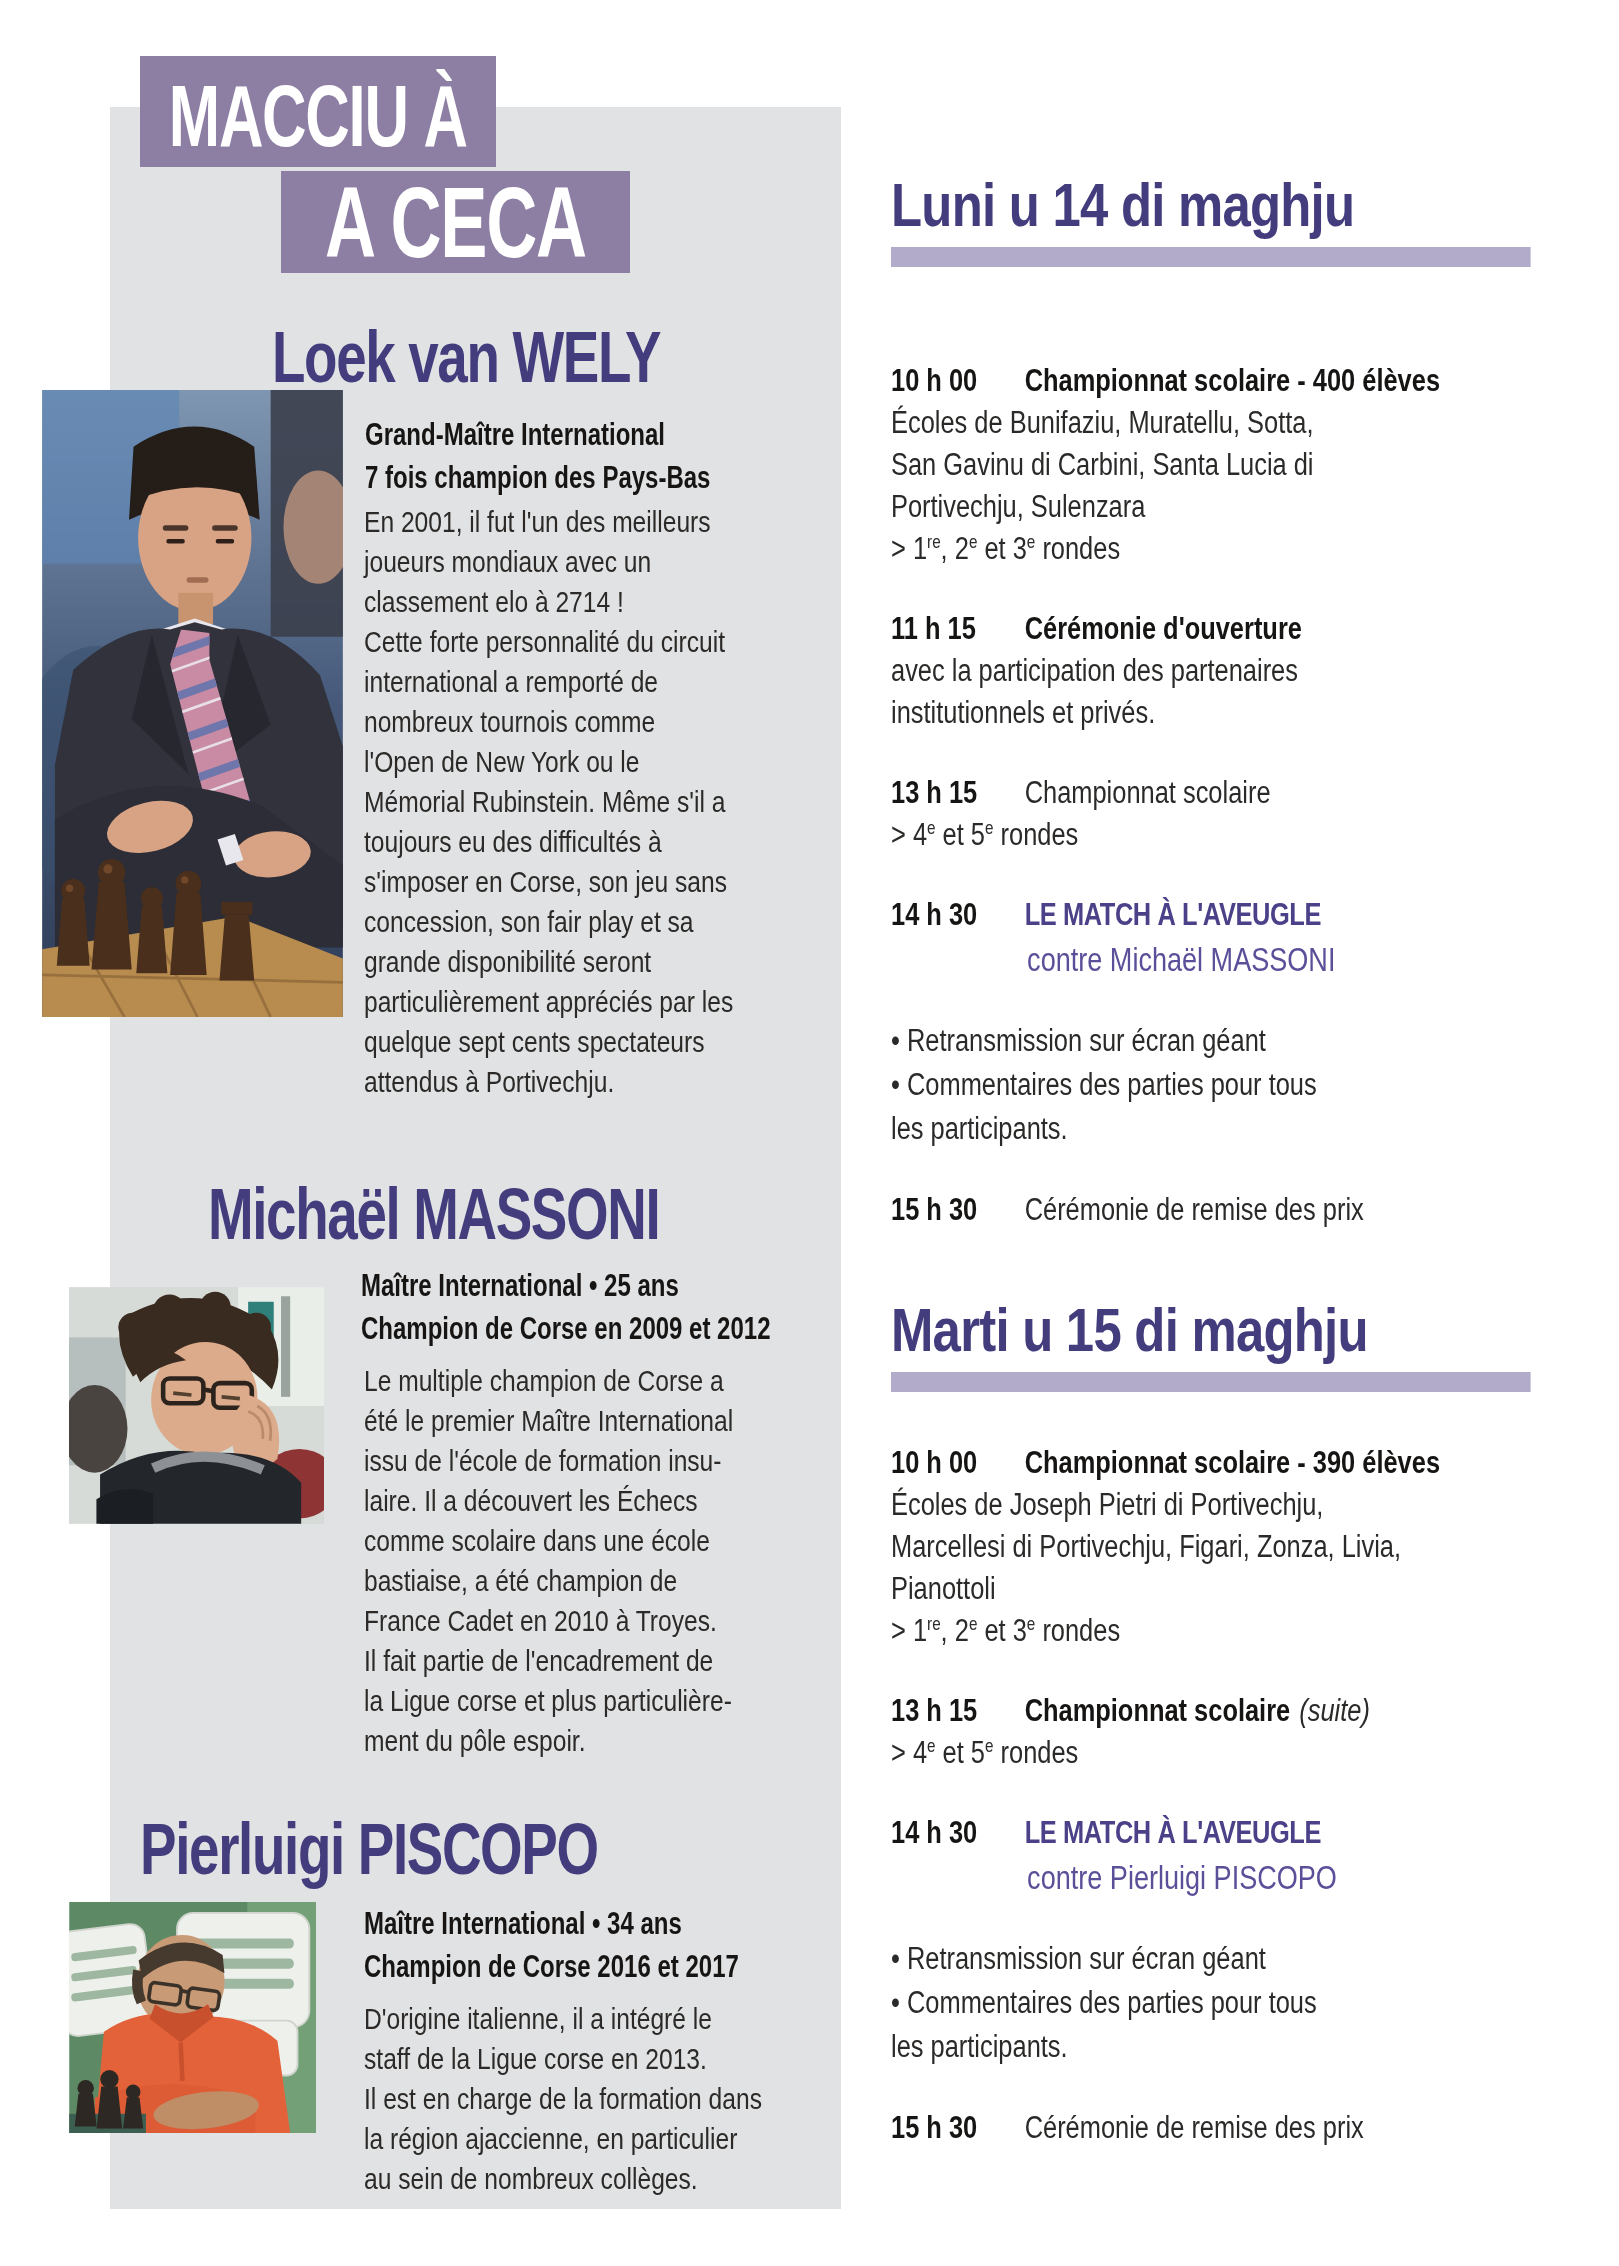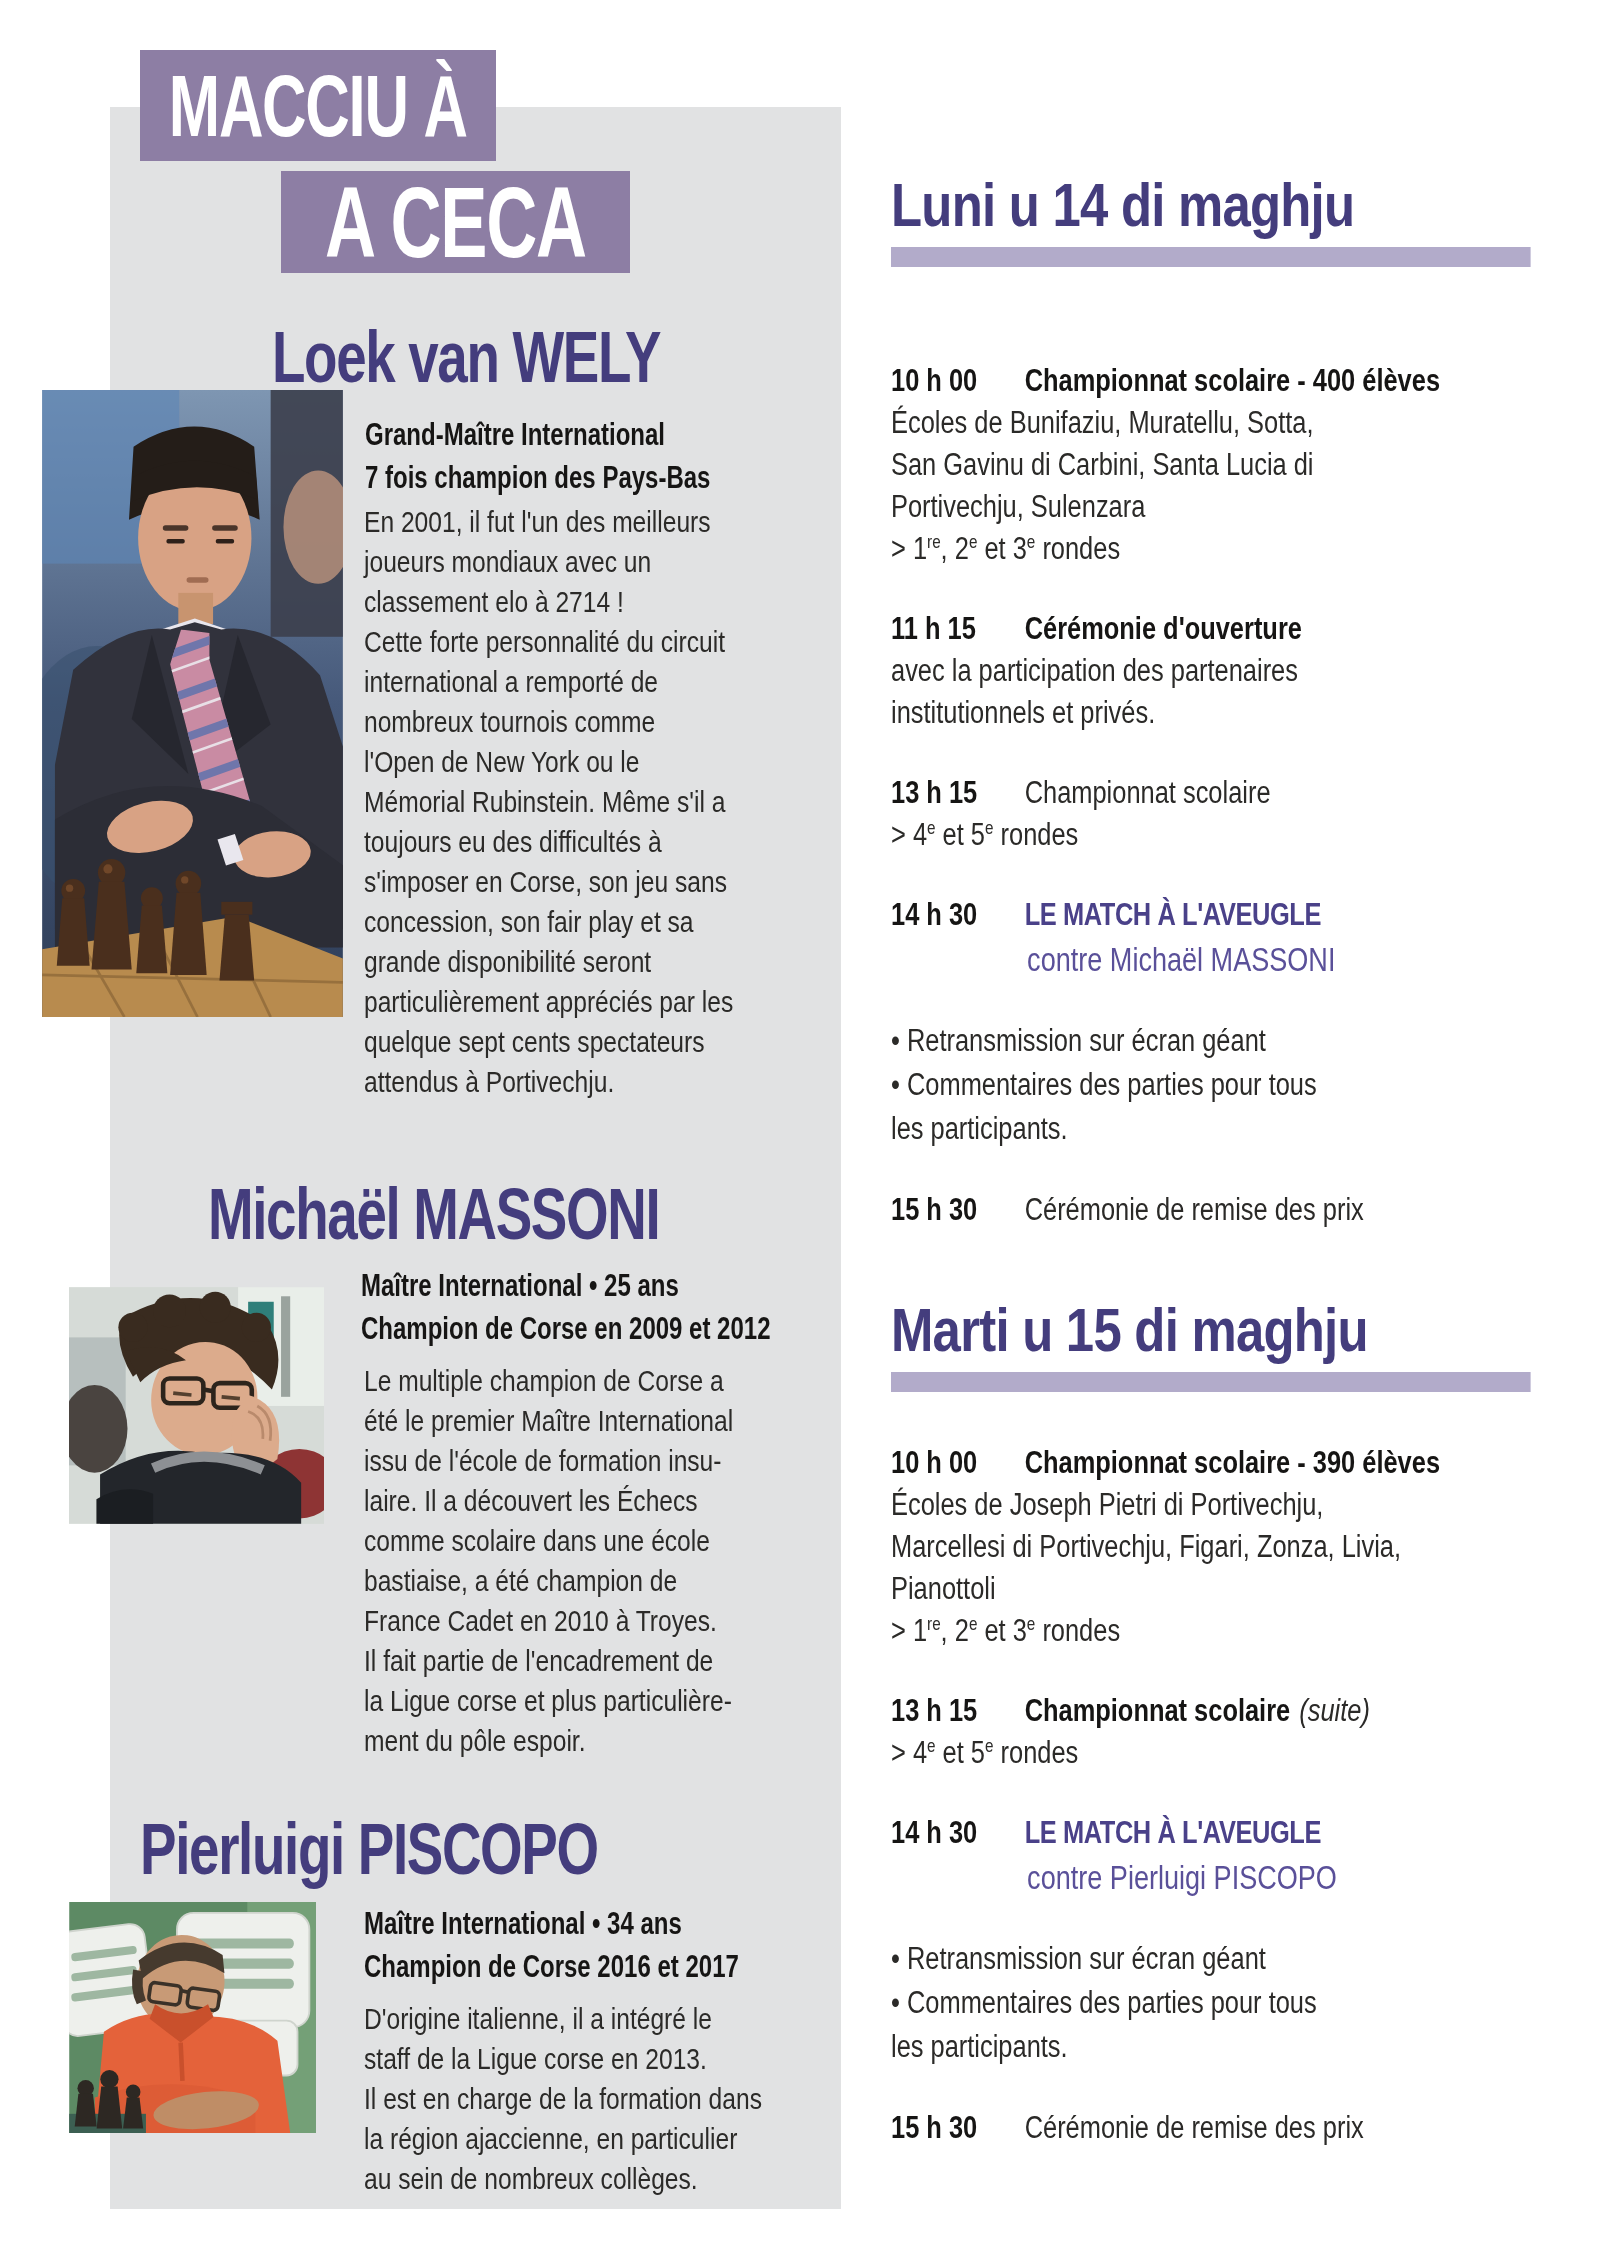--- a/index.html
+++ b/index.html
@@ -15,21 +15,21 @@
   *{margin:0;padding:0;box-sizing:border-box;}
   html,body{background:#ffffff;}
   body{font-family:"Liberation Sans", sans-serif;}
   .page{position:relative;width:1619px;height:2266px;background:#fff;overflow:hidden;}
 
   
   .panel{position:absolute;left:110px;top:107px;width:731px;height:2102px;background:var(--panel_gray);}
 
   
   .pbox{position:absolute;background:var(--accent_purple_box);display:flex;align-items:center;justify-content:center;}
-  .pbox1{left:140px;top:50px;width:356px;height:111px;}
+  .pbox1{left:140px;top:56px;width:356px;height:111px;align-items:flex-end;}
   .pbox2{left:281px;top:171px;width:349px;height:102px;}
   .pbox .bt{color:#fff;font-weight:700;white-space:nowrap;letter-spacing:-1.8px;display:inline-block;}
   .pbox1 .bt{font-size:88px;transform:scaleX(.70);}
   .pbox2 .bt{font-size:101px;transform:scaleX(.70);}
 
   
   .pname{position:absolute;font-weight:700;color:var(--heading_purple);font-size:73px;letter-spacing:-1.8px;white-space:nowrap;transform:scaleX(.75);transform-origin:0 0;}
   .ptitles{position:absolute;font-weight:700;font-size:32px;line-height:43px;color:var(--bold_text);white-space:nowrap;transform:scaleX(.75);transform-origin:0 0;}
   .bio{position:absolute;font-size:30px;line-height:40px;color:var(--body_text);white-space:nowrap;transform:scaleX(.82);transform-origin:0 0;}
 

